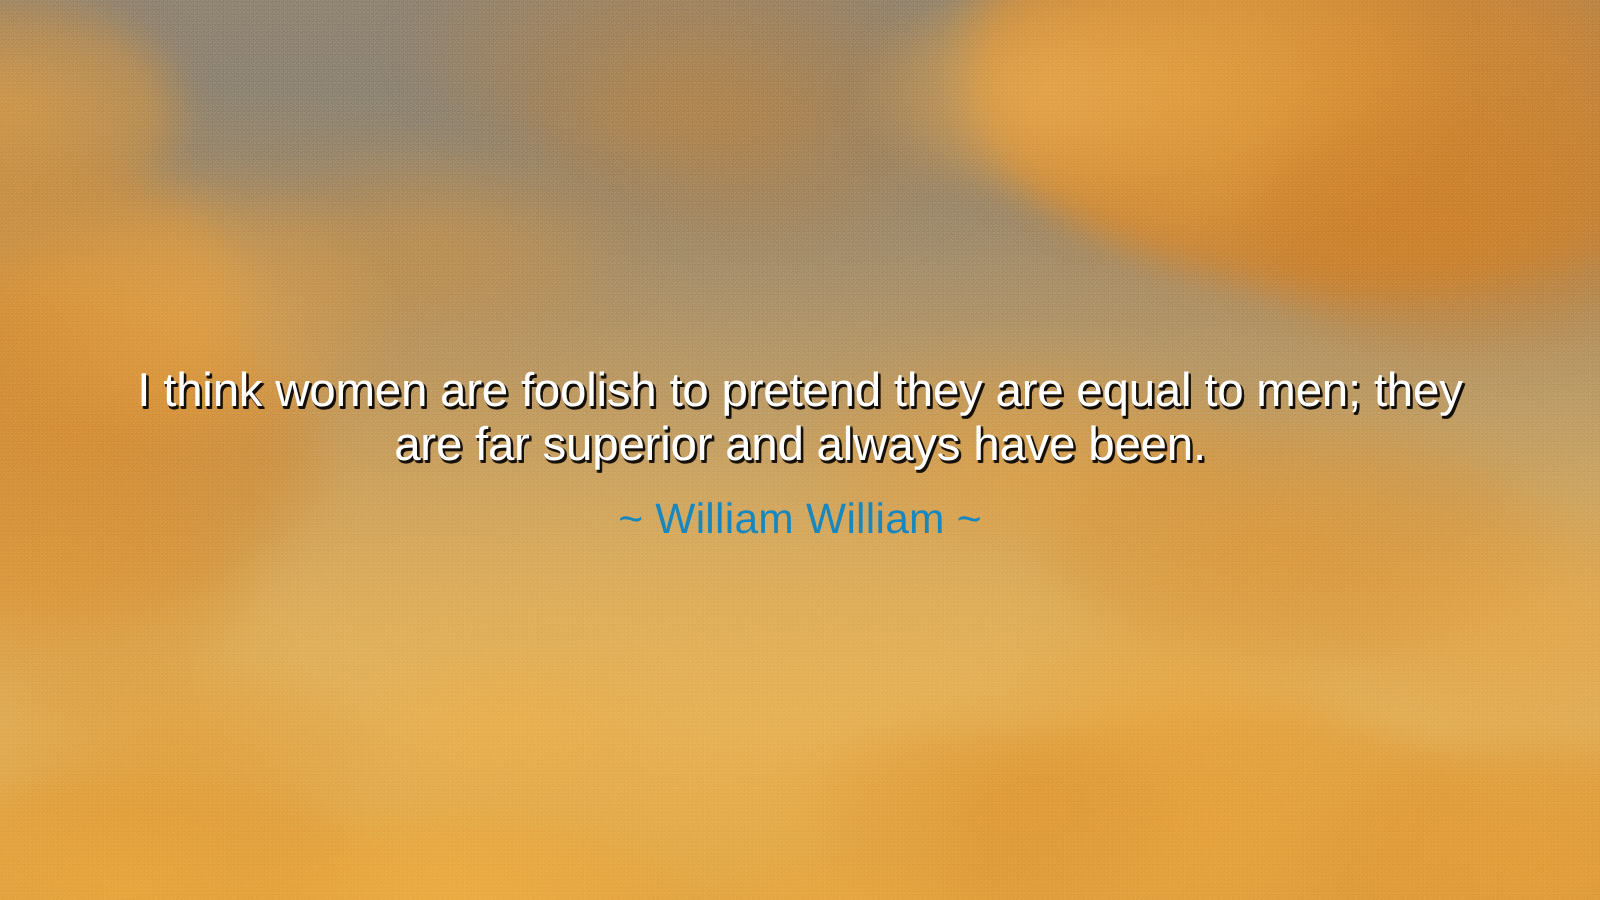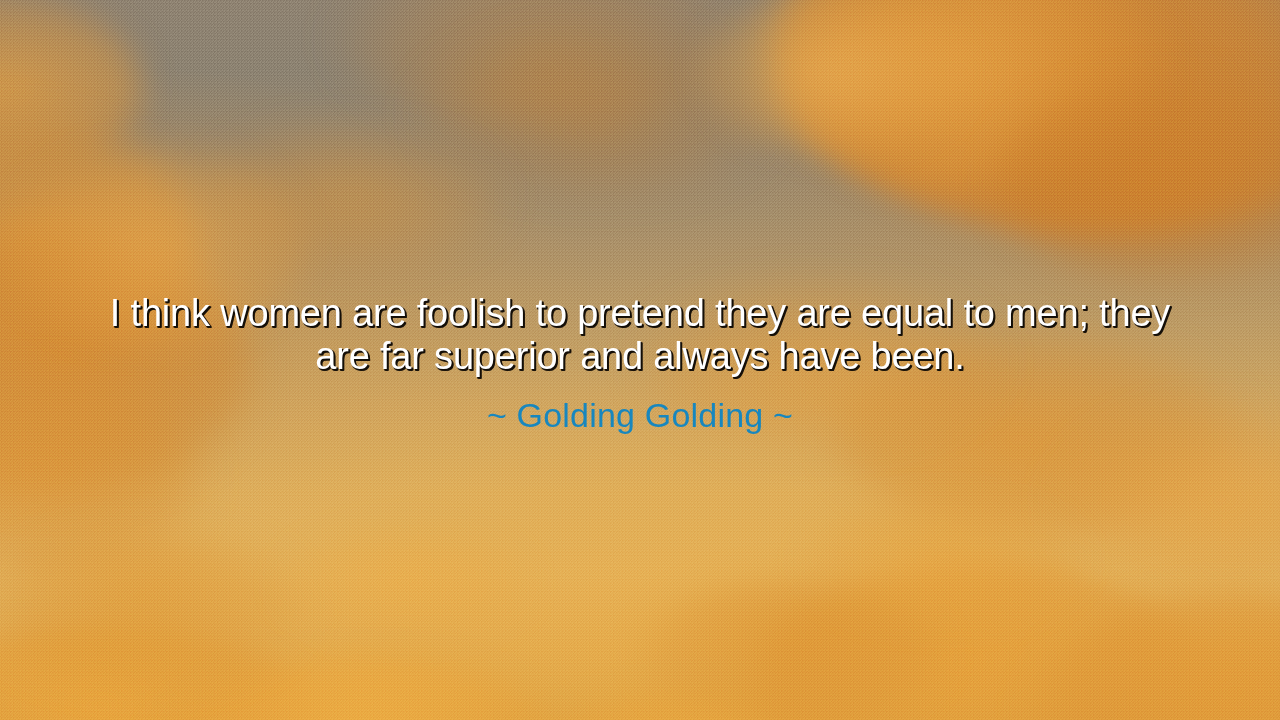--- a/index.html
+++ b/index.html
@@ -227,16 +227,16 @@
     <div class="cl c-b7"></div>
     <div class="cl c-b8"></div>
     <div class="cl c-b9"></div>
   </div>
 
   <div class="warm-wash"></div>
   <div class="grain"></div>
 
   <div class="quote-block">
     <p class="quote-text">I think women are foolish to pretend they are equal to men; they are far superior and always have been.</p>
-    <p class="quote-author">~ Golding Golding ~</p>
+    <p class="quote-author">~ William William ~</p>
   </div>
 
 </div>
 
 </body></html>

